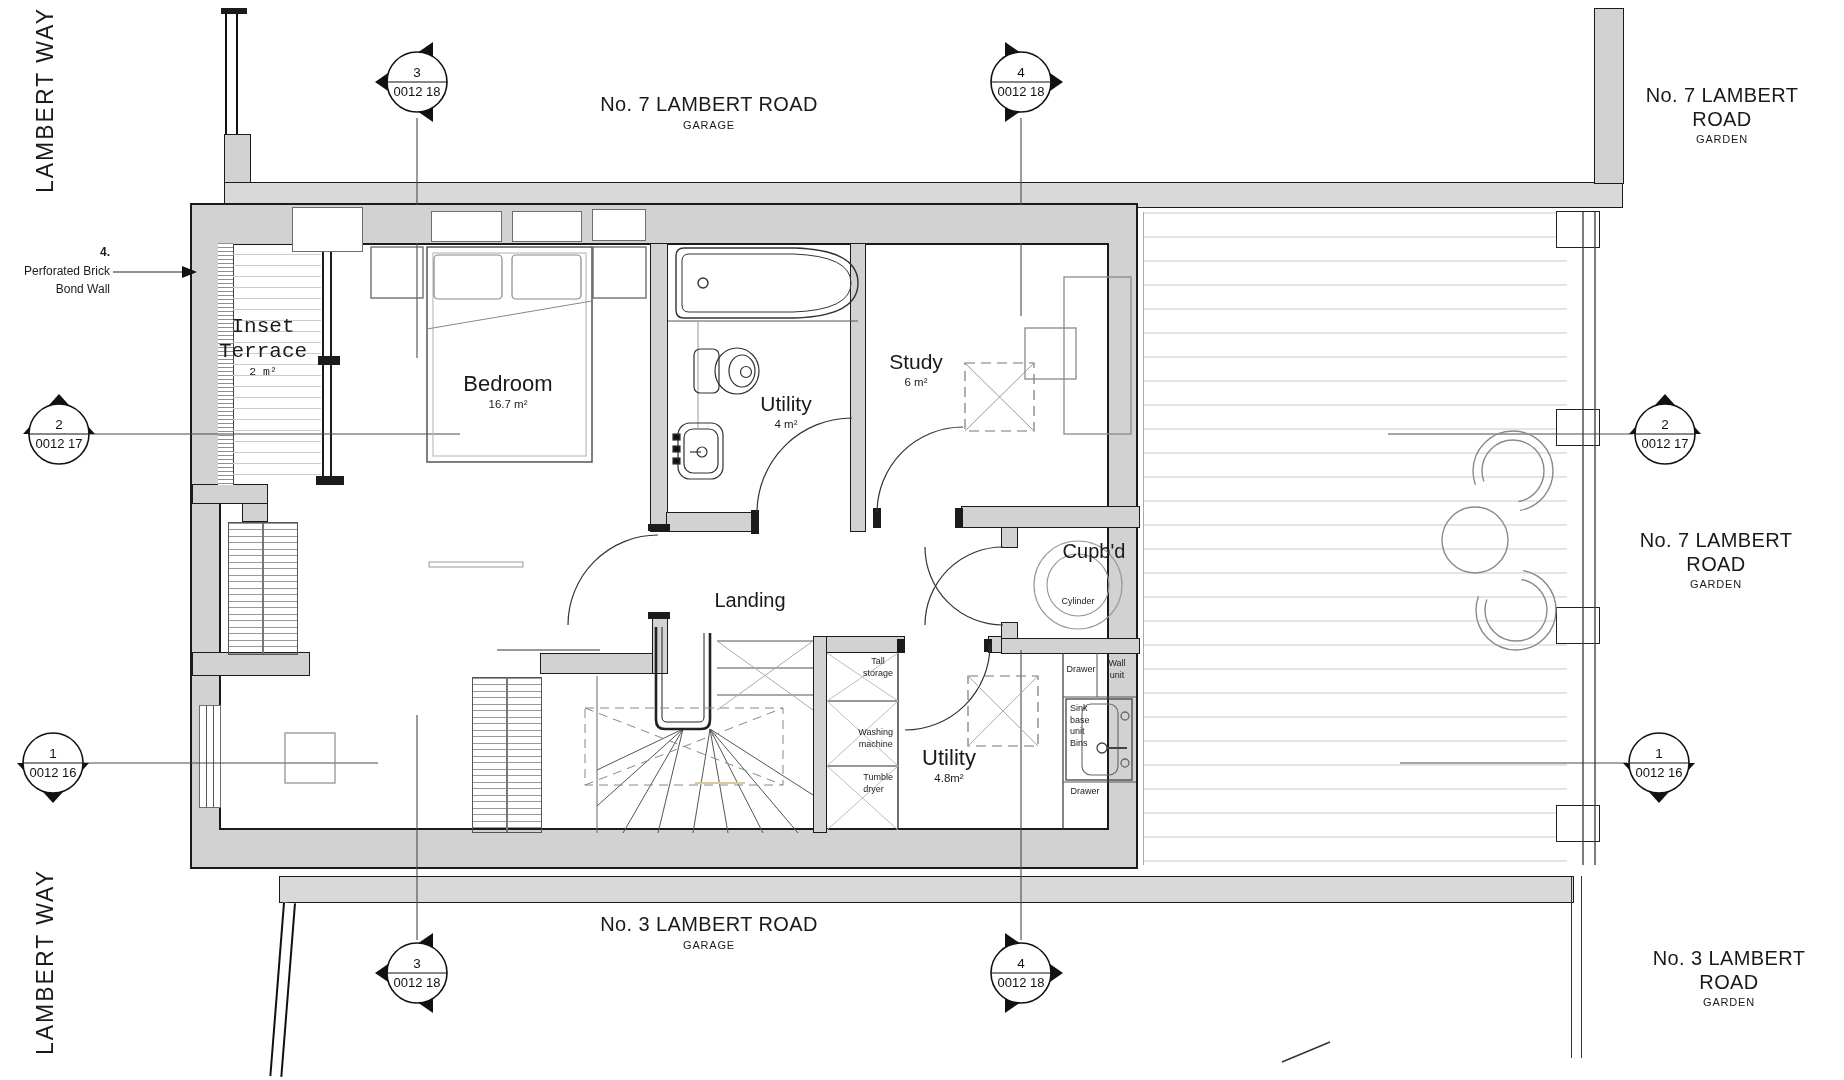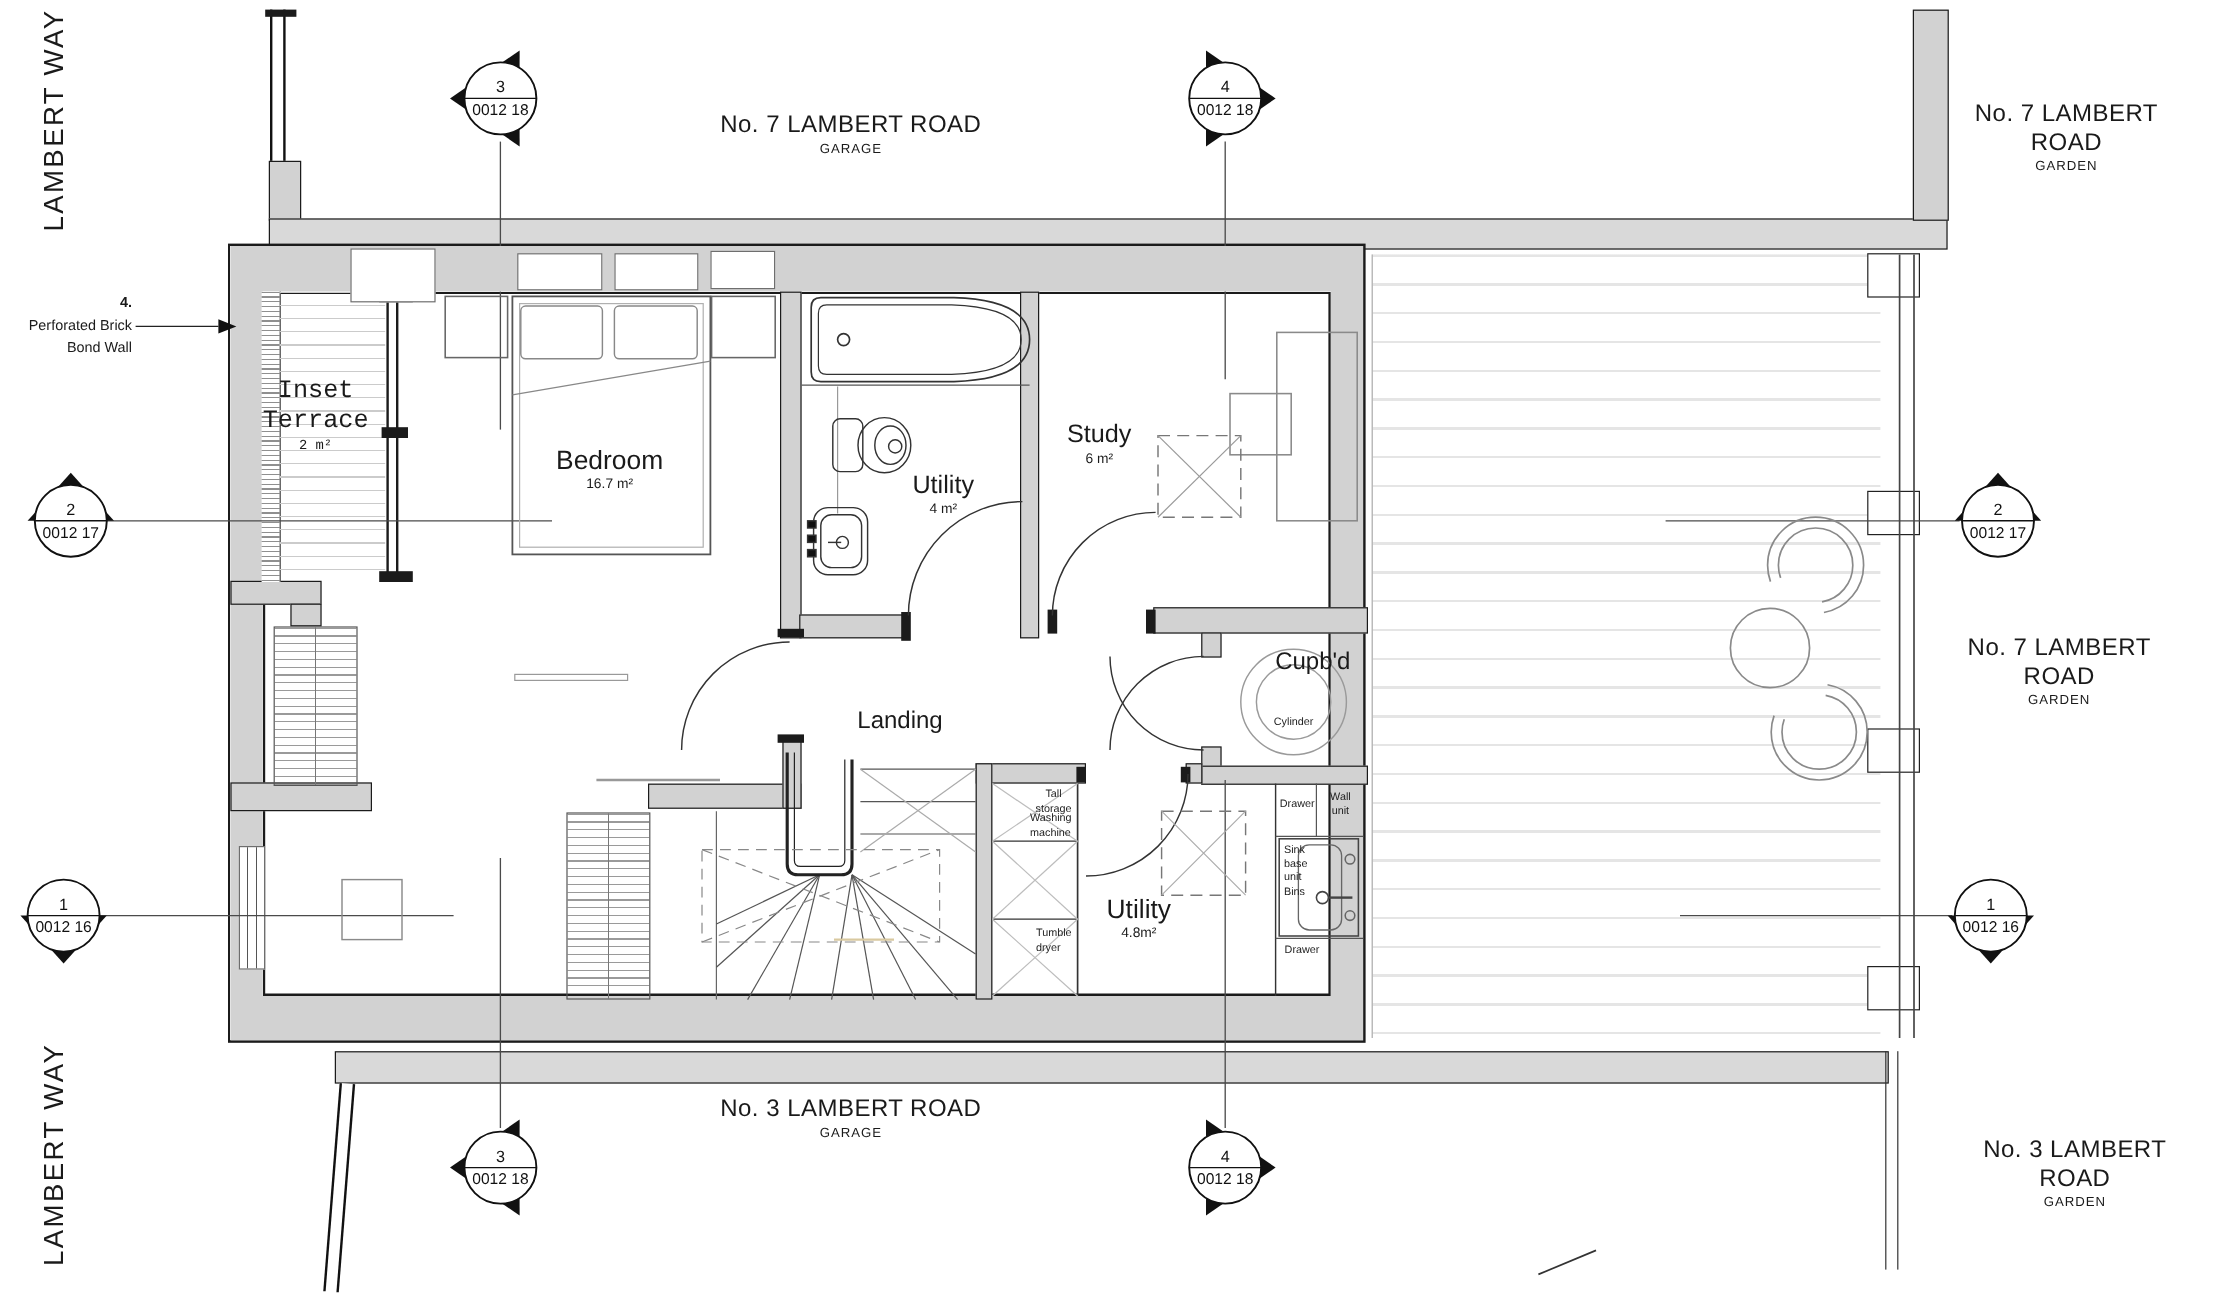--- a/index.html
+++ b/index.html
@@ -319,21 +319,21 @@
         <div class="nm">Cupb'd</div>
       </div>
       <div class="room-label" style="left: 949px; top: 765px; font-size: 22px;">
         <div class="nm">Utility</div>
         <div class="area">4.8m²</div>
       </div>
       <div class="small-label" style="top: 668px; transform: translateY(-50%); right: 951px; text-align: center;">
         <div class="ln">Tall</div>
         <div class="ln">storage</div>
       </div>
-      <div class="small-label" style="top: 688px; transform: translateY(-50%); right: 951px; text-align: left;">
+      <div class="small-label" style="top: 739px; transform: translateY(-50%); right: 951px; text-align: center;">
         <div class="ln">Washing</div>
         <div class="ln">machine</div>
       </div>
       <div class="small-label" style="top: 784px; transform: translateY(-50%); right: 951px; text-align: left;">
         <div class="ln">Tumble</div>
         <div class="ln">dryer</div>
       </div>
       <div class="small-label" style="top: 670px; transform: translate(-50%, -50%); left: 1081px; text-align: center;">
         <div class="ln">Drawer</div>
       </div>

